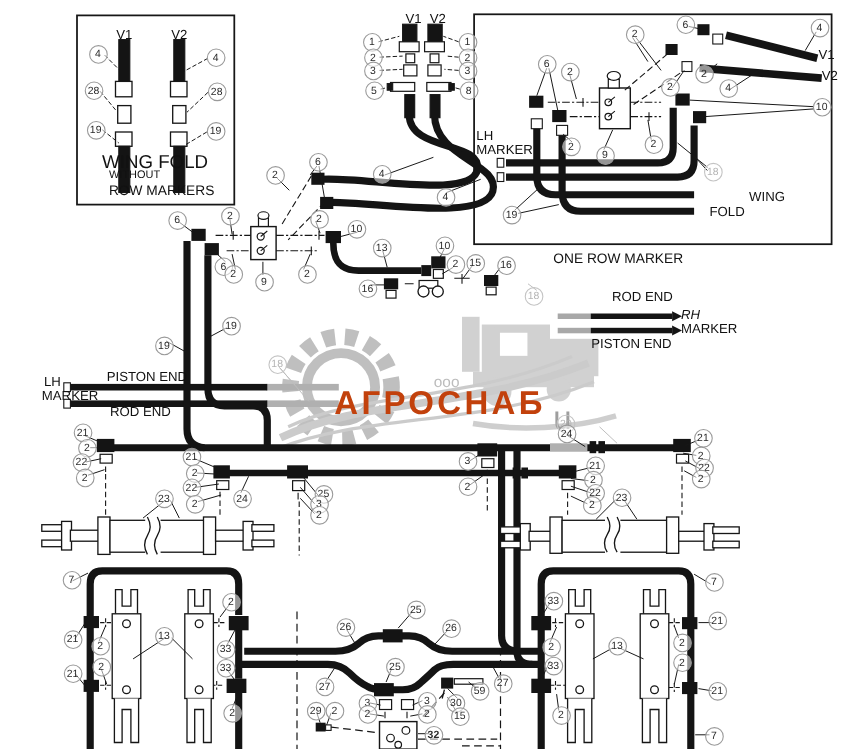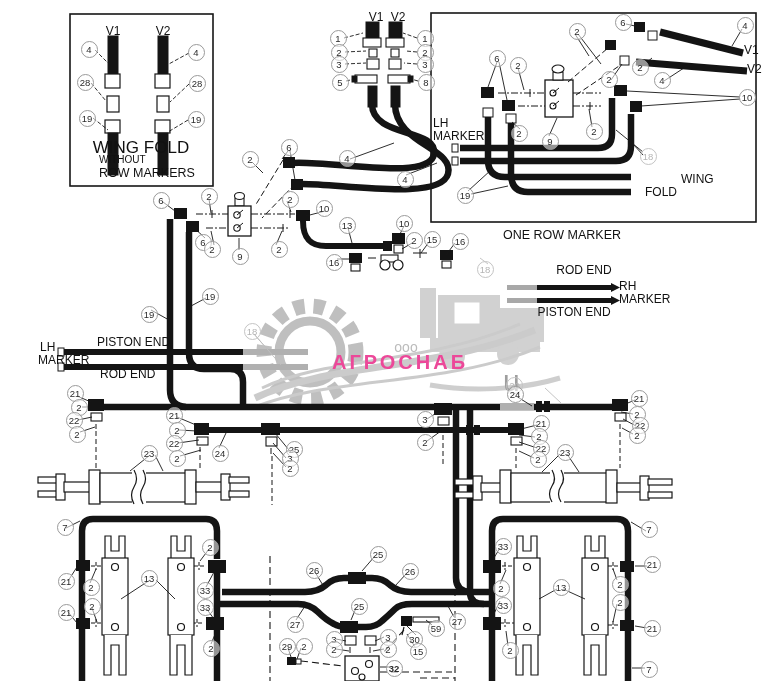--- a/index.html
+++ b/index.html
@@ -374,25 +374,25 @@
       <div class="l" style="left: 645px; top: 173px; font-size: 12px; margin-left: 36px;">WING</div>
       <div class="l" style="left: 645px; top: 186px; font-size: 12px;">FOLD</div>
       <div class="l c" style="left: 562px; top: 200px; font-size: 12.5px; margin-top: 29px;">ONE ROW MARKER</div>
       <div class="l" style="left: 744px; top: 44px; font-size: 12px;">V1</div>
       <div class="l" style="left: 747px; top: 63px; font-size: 12px;">V2</div>
       <div class="l" style="left: 97px; top: 336px; font-size: 12px;">PISTON END</div>
       <div class="l" style="left: 40px; top: 341px; font-size: 12px;">LH</div>
       <div class="l" style="left: 38px; top: 354px; font-size: 12px;">MARKER</div>
       <div class="l" style="left: 100px; top: 368px; font-size: 12px;">ROD END</div>
       <div class="l c" style="left: 584px; top: 264px; font-size: 12px;">ROD END</div>
-      <div class="l" style="left: 619px; top: 280px; font-size: 12px;">RH</div>
+      <div class="l" style="left: 619px; top: 280px; font-size: 12px; font-style: italic;">RH</div>
       <div class="l" style="left: 619px; top: 293px; font-size: 12px;">MARKER</div>
       <div class="l c" style="left: 574px; top: 306px; font-size: 12px;">PISTON END</div>
       <div class="l c" style="left: 406px; top: 340px; font-size: 14px; color: rgb(188, 188, 188);">ооо</div>
-      <div class="l c wm-brand" style="left: 400px; top: 352px; font-size: 20px; color: #ec4899;">АГРОСНАБ</div>
+      <div class="l c wm-brand" style="left: 400px; top: 352px; font-size: 30px; color: #c2410c;">АГРОСНАБ</div>
       <div class="l" style="left: 503px; top: 366px; font-size: 30px; color: rgb(158, 158, 158);">u</div>
       <div class="co" style="left: 80.5px; top: 40.5px;">4</div>
       <div class="co" style="left: 187.5px; top: 43.5px;">4</div>
       <div class="co" style="left: 76.5px; top: 73.5px;">28</div>
       <div class="co" style="left: 188.5px; top: 74.5px;">28</div>
       <div class="co" style="left: 78.5px; top: 109.5px;">19</div>
       <div class="co" style="left: 187.5px; top: 110.5px;">19</div>
       <div class="co" style="left: 329.5px; top: 29.5px;">1</div>
       <div class="co" style="left: 416.5px; top: 29.5px;">1</div>
       <div class="co" style="left: 330.5px; top: 43.5px;">2</div>

